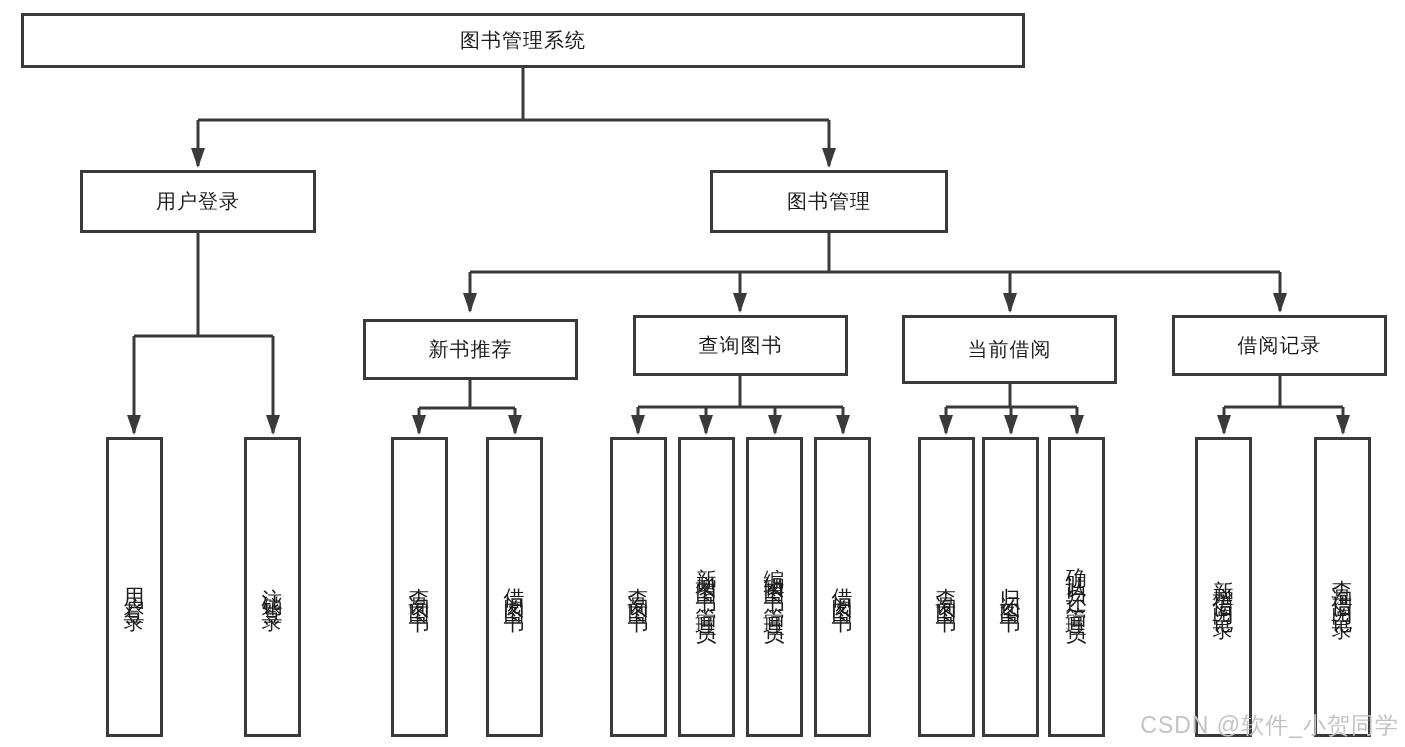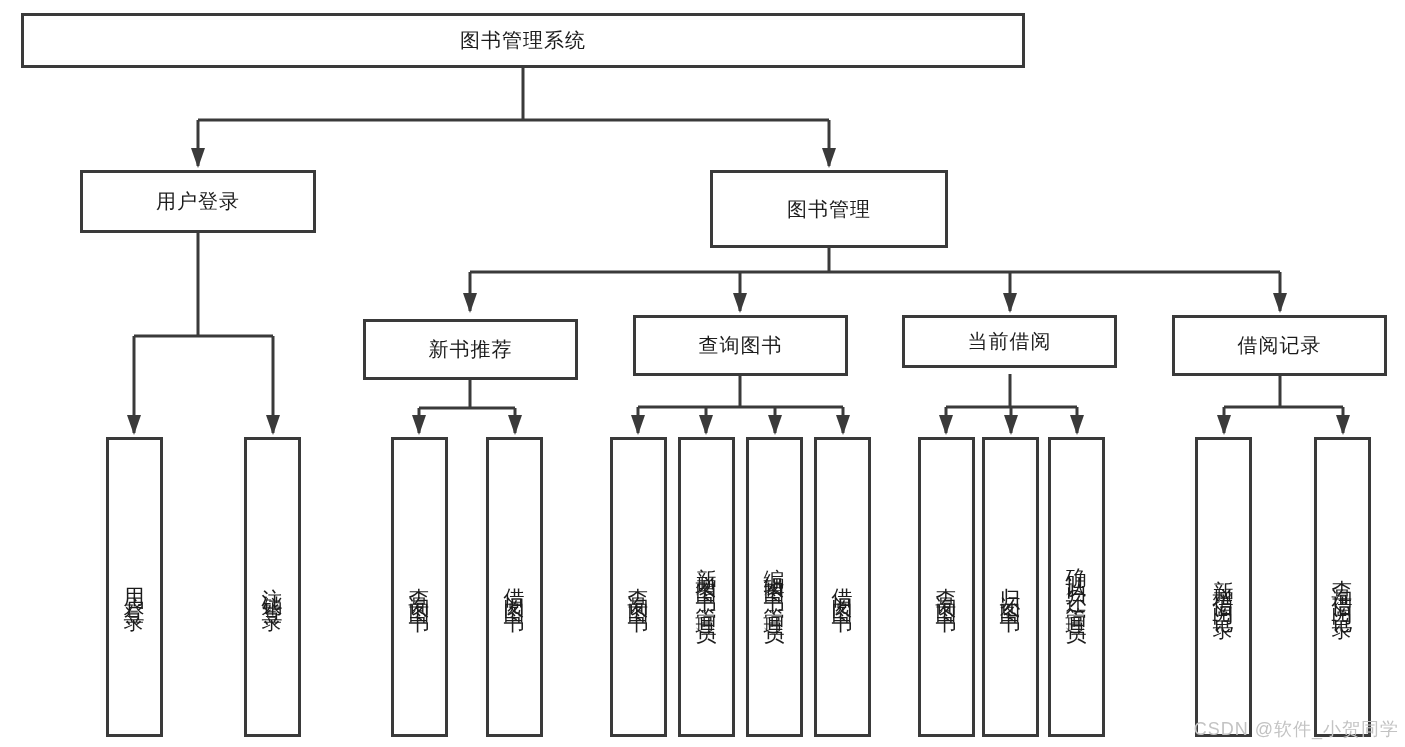--- a/index.html
+++ b/index.html
@@ -44,21 +44,21 @@
     text-orientation: mixed;
     font-size: 21px;
     letter-spacing: 8px;
     line-height: 1;
     white-space: nowrap;
   }
   .watermark {
     position: absolute;
     right: 6px;
     bottom: 6px;
-    font-size: 18px;
+    font-size: 23px;
     color: #c3c3c3;
     letter-spacing: 1px;
     z-index: 3;
     white-space: nowrap;
   }
 </style>
 </head>
 <body>
 
 <div class="canvas">
@@ -106,31 +106,31 @@
     </g>
   </svg>
 
   <div class="box hbox" style="left:21px;top:13px;width:1004px;height:55px">
     <span class="lbl">图书管理系统</span>
   </div>
 
   <div class="box hbox" style="left:80px;top:170px;width:236px;height:63px">
     <span class="lbl">用户登录</span>
   </div>
-  <div class="box hbox" style="left:710px;top:170px;width:238px;height:78px">
+  <div class="box hbox" style="left:710px;top:170px;width:238px;height:63px">
     <span class="lbl">图书管理</span>
   </div>
 
   <div class="box hbox" style="left:363px;top:319px;width:215px;height:61px">
     <span class="lbl">新书推荐</span>
   </div>
   <div class="box hbox" style="left:633px;top:315px;width:215px;height:61px">
     <span class="lbl">查询图书</span>
   </div>
-  <div class="box hbox" style="left:902px;top:315px;width:215px;height:53px">
+  <div class="box hbox" style="left:902px;top:315px;width:215px;height:69px">
     <span class="lbl">当前借阅</span>
   </div>
   <div class="box hbox" style="left:1172px;top:315px;width:215px;height:61px">
     <span class="lbl">借阅记录</span>
   </div>
 
   <div class="box leaf" style="left:106px;top:437px;width:57px;height:300px">
     <span class="vtxt">用户登录</span>
   </div>
   <div class="box leaf" style="left:244px;top:437px;width:57px;height:300px">

